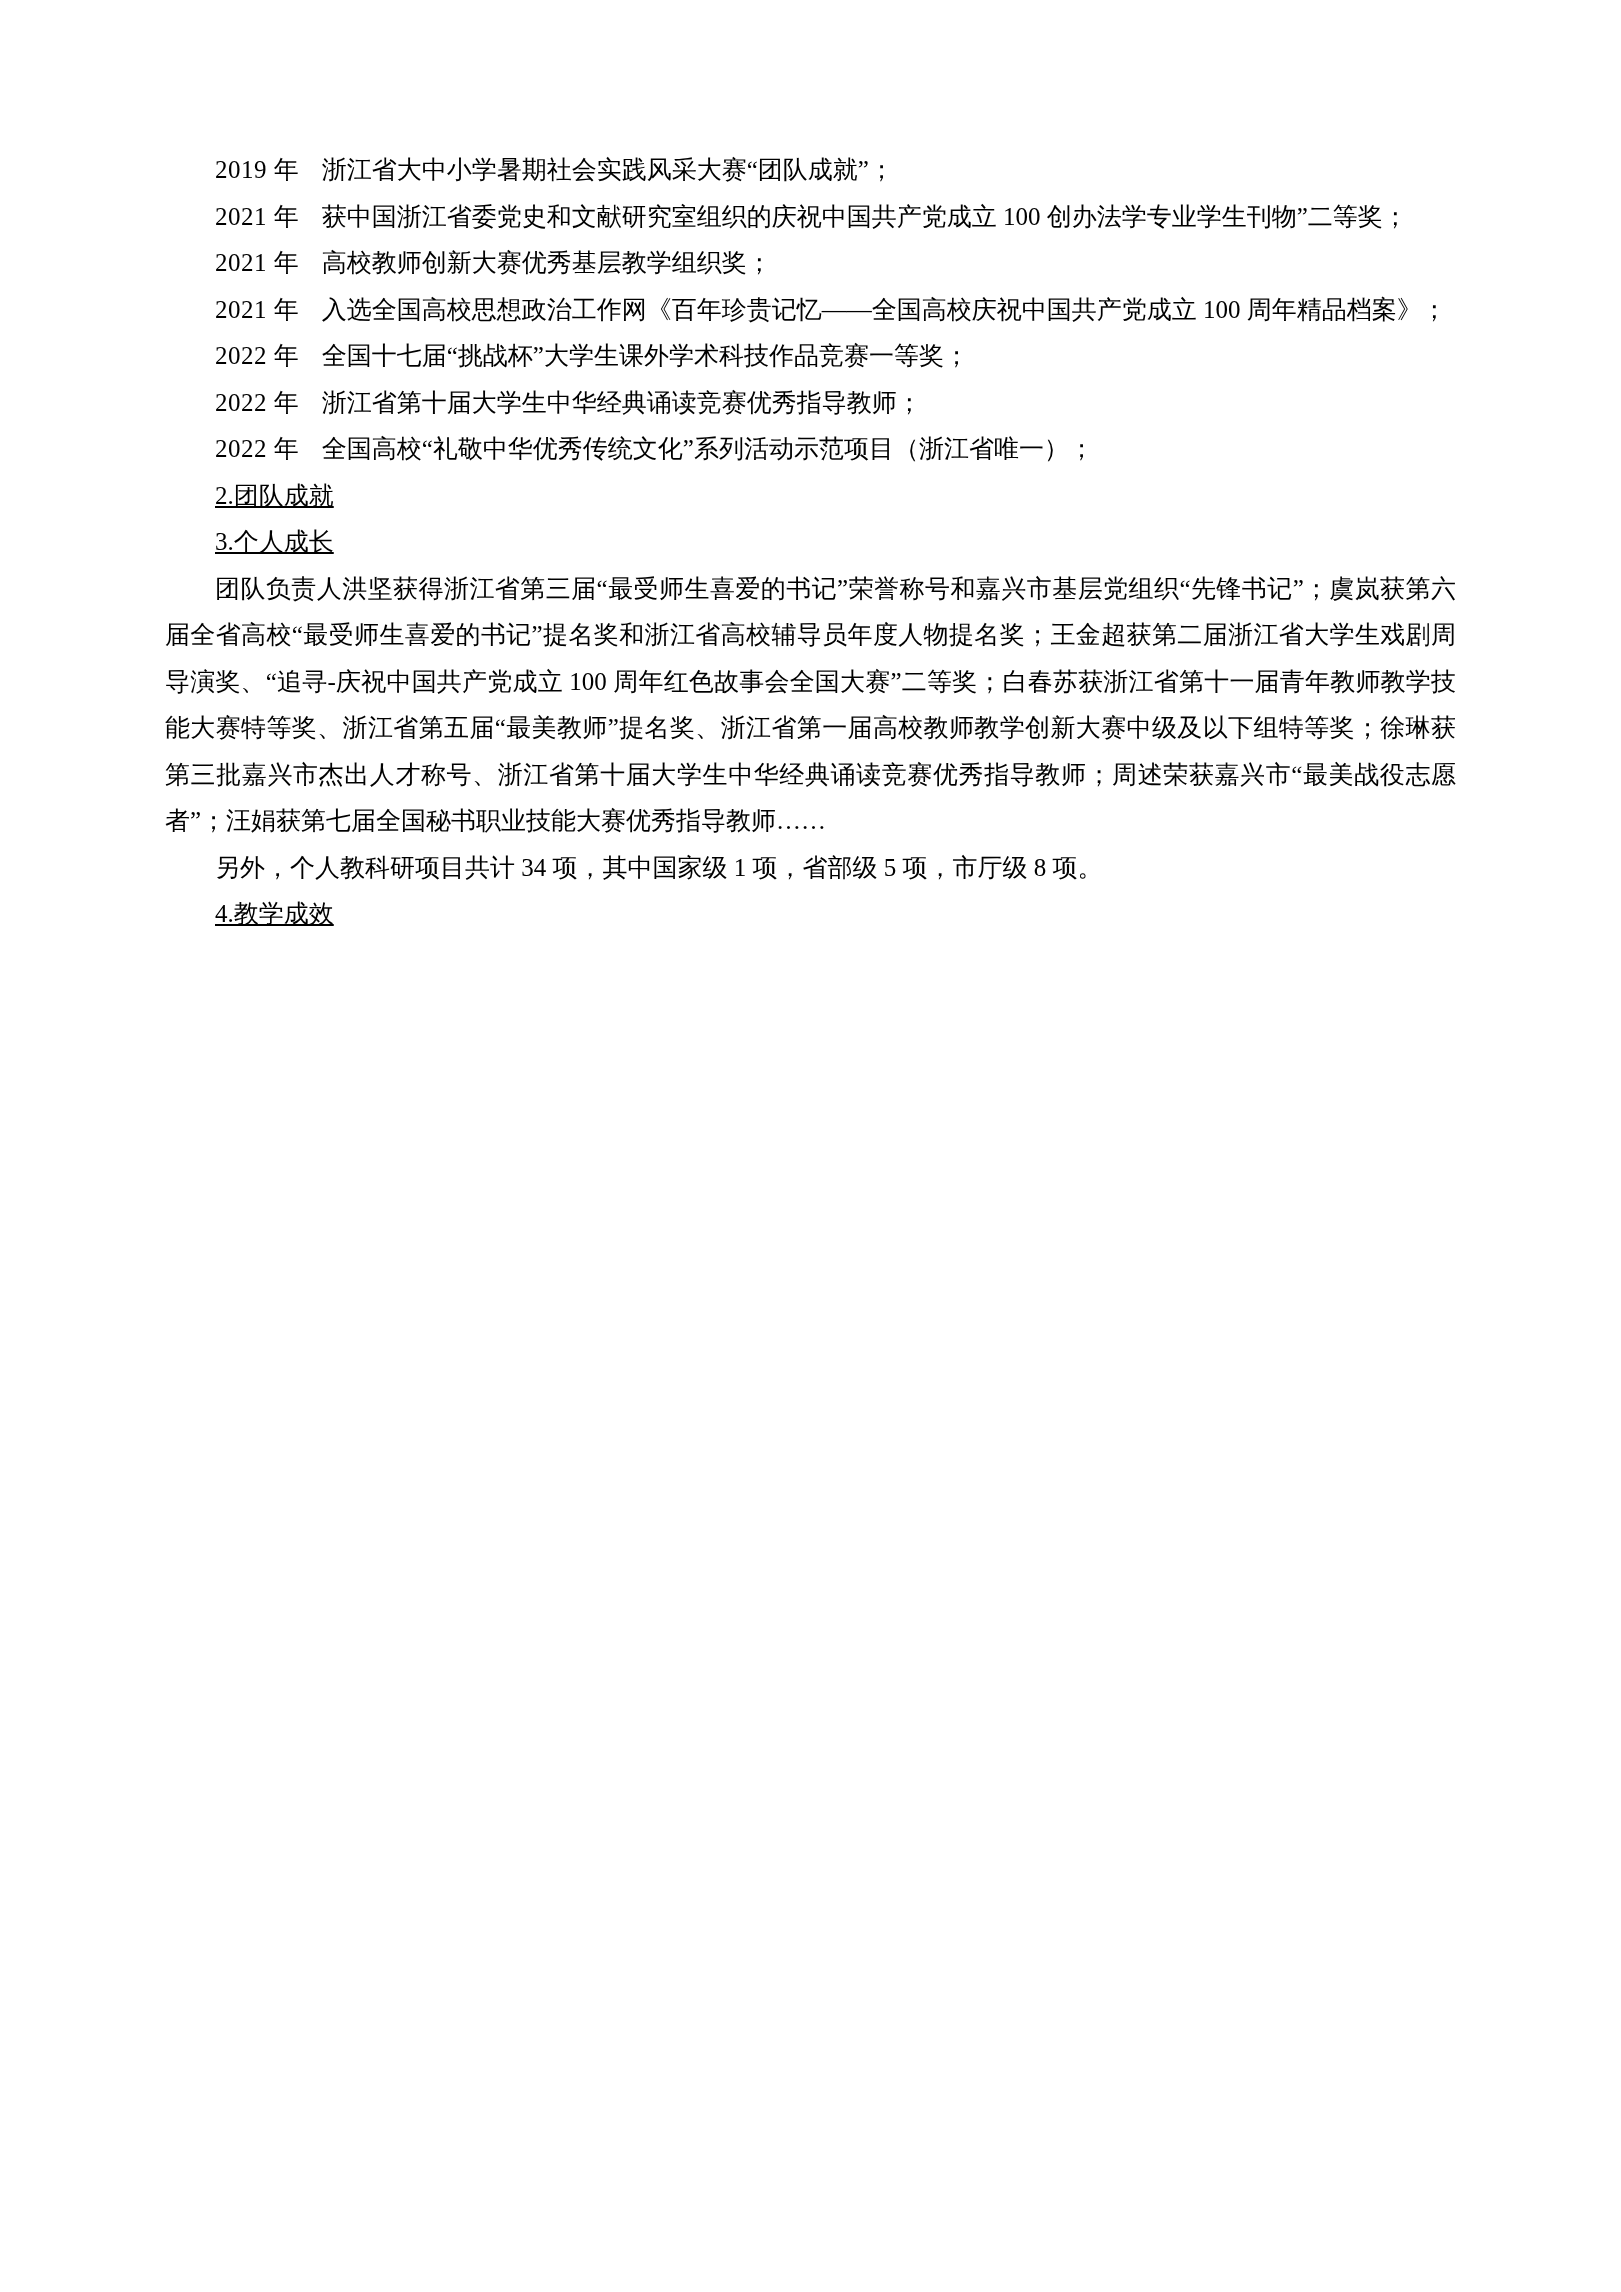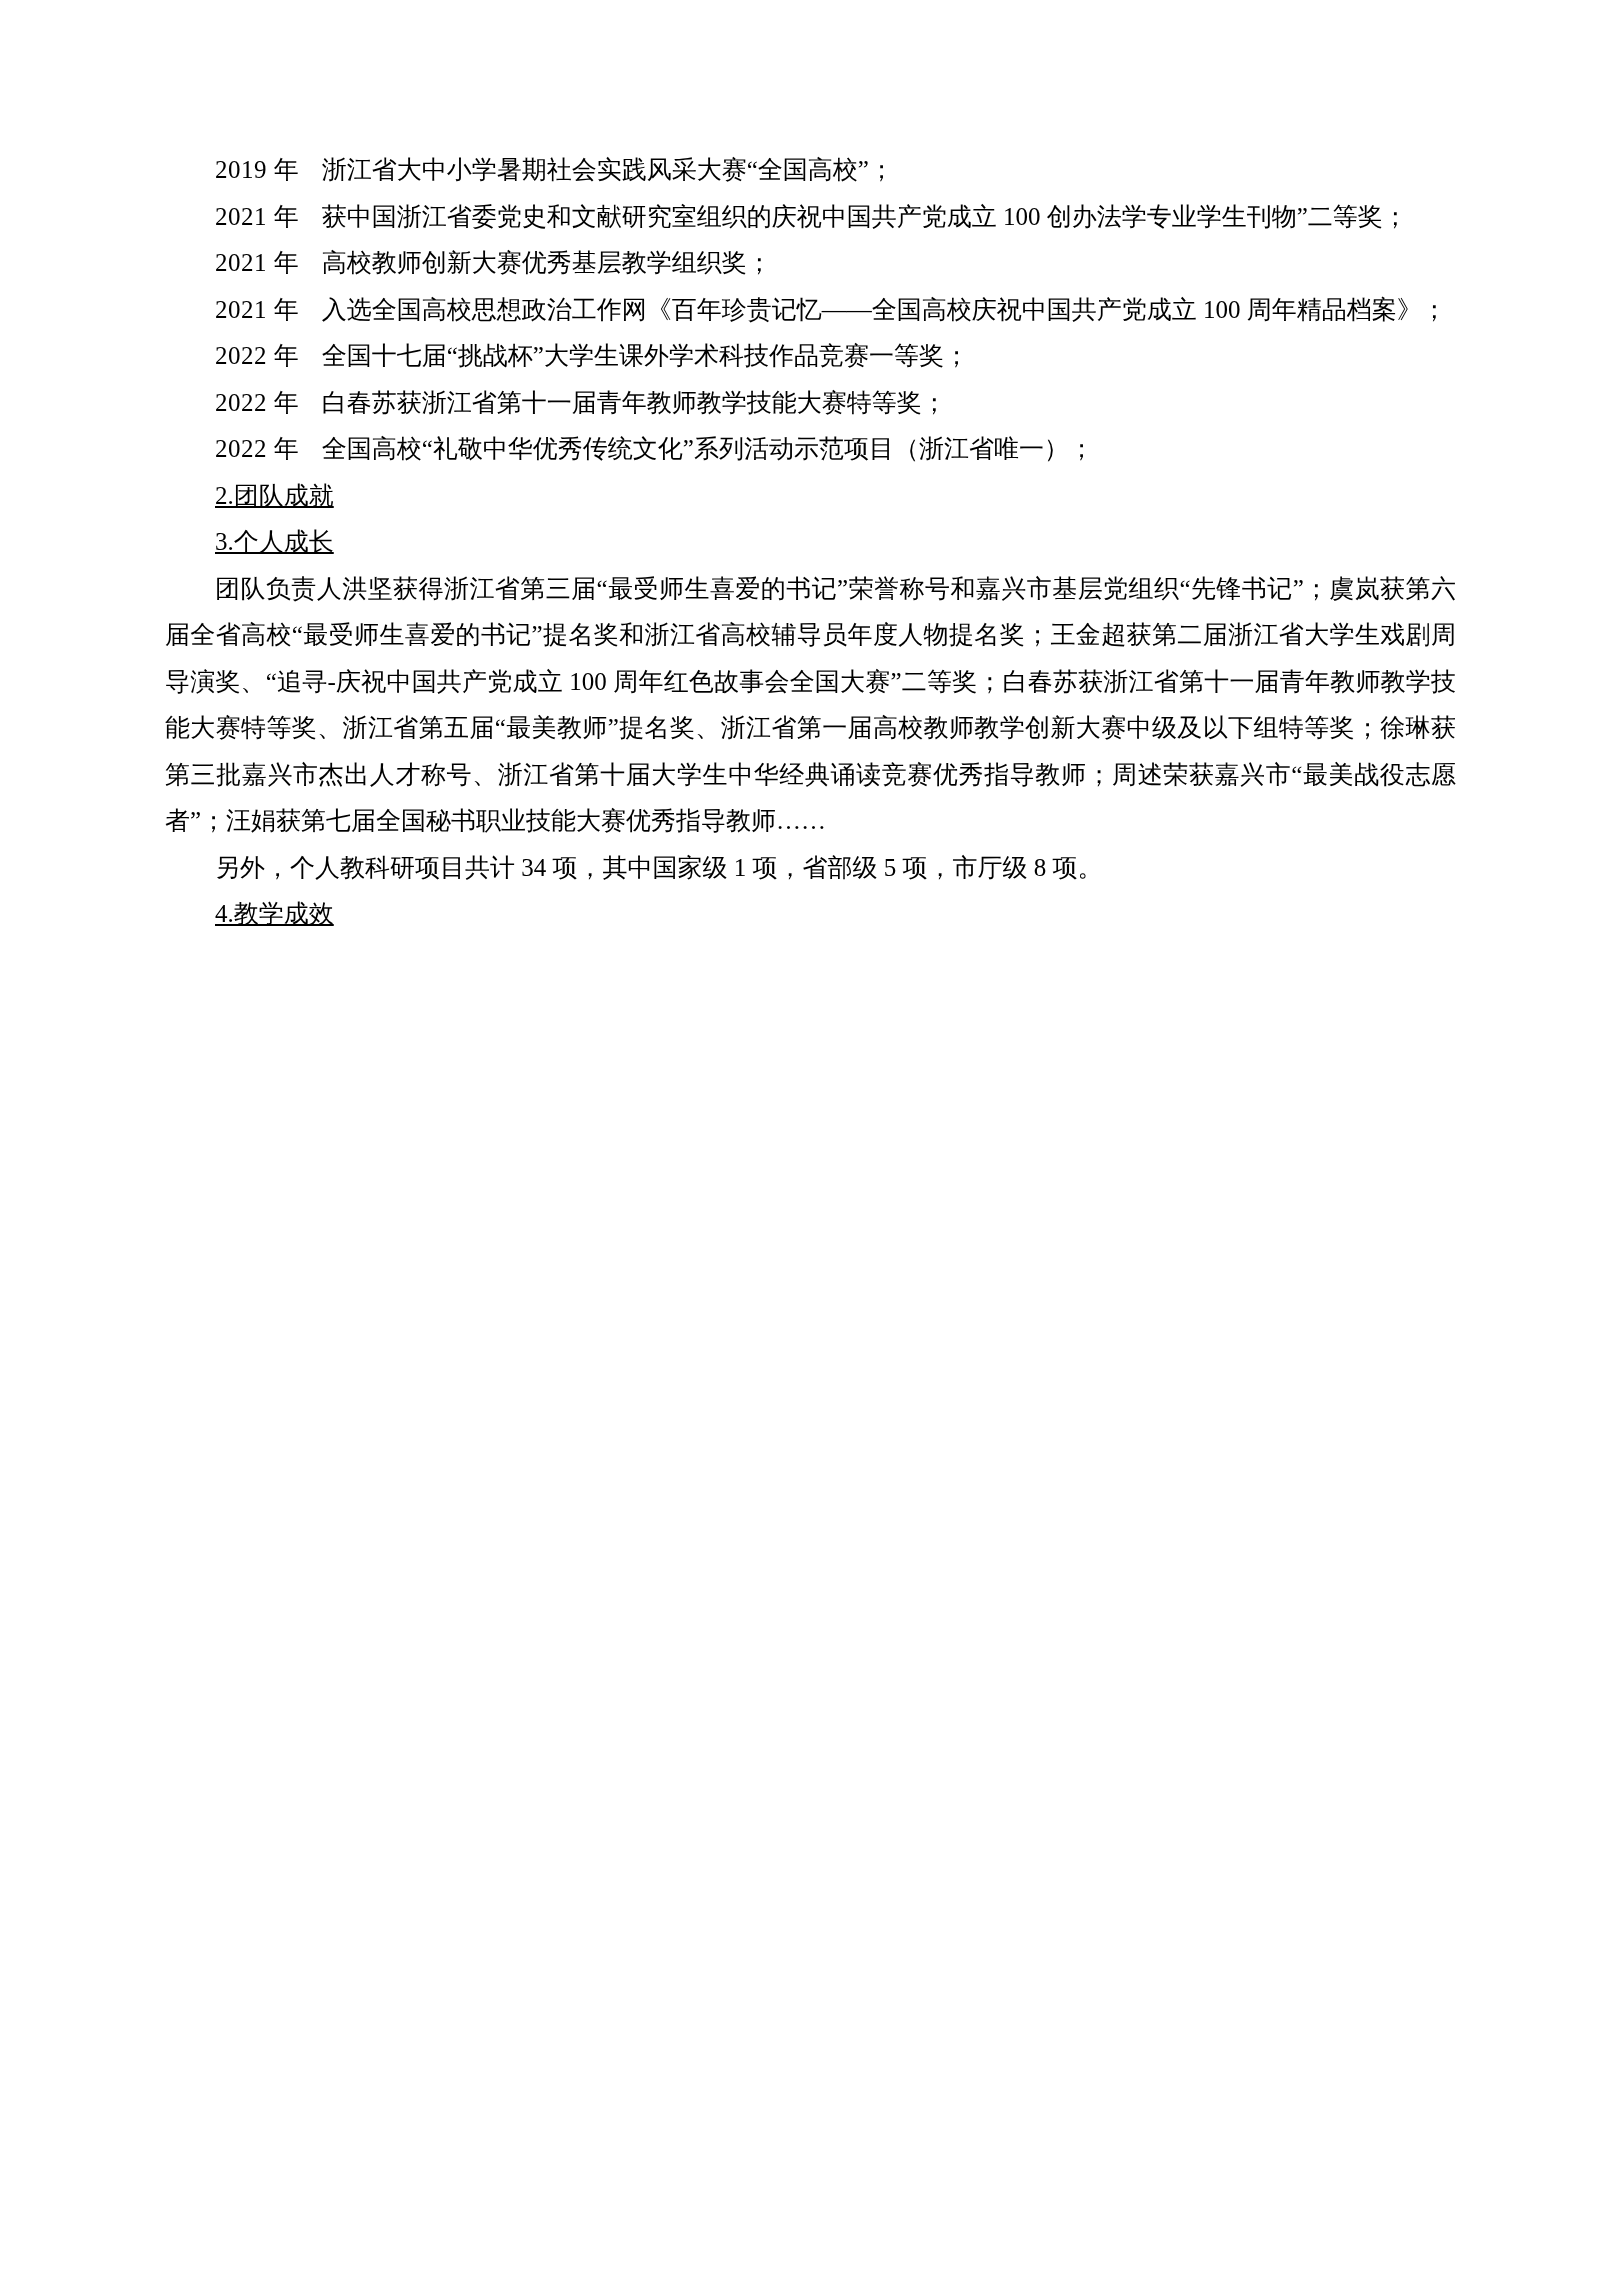--- a/index.html
+++ b/index.html
@@ -48,34 +48,34 @@
   .para {
     text-indent: 2em;
   }
 </style>
 </head>
 <body>
 
 <div class="page">
   <div class="doc-body">
 
-    <p class="award-line"><span class="year">2019 年</span><span class="gap-year"></span><span>浙江省大中小学暑期社会实践风采大赛“全国高校”；</span></p>
+    <p class="award-line"><span class="year">2019 年</span><span class="gap-year"></span><span>浙江省大中小学暑期社会实践风采大赛“团队成就”；</span></p>
 
 
     <p class="award-line"><span class="year">2021 年</span><span class="gap-year"></span><span>获中国浙江省委党史和文献研究室组织的庆祝中国共产党成立 100 创办法学专业学生刊物”二等奖；</span></p>
 
     <p class="award-line"><span class="year">2021 年</span><span class="gap-year"></span><span>高校教师创新大赛优秀基层教学组织奖；</span></p>
 
 
     <p class="award-line"><span class="year">2021 年</span><span class="gap-year"></span><span>入选全国高校思想政治工作网《百年珍贵记忆——全国高校庆祝中国共产党成立 100 周年精品档案》；</span></p>
 
 
     <p class="award-line"><span class="year">2022 年</span><span class="gap-year"></span><span>全国十七届“挑战杯”大学生课外学术科技作品竞赛一等奖；</span></p>
 
-    <p class="award-line"><span class="year">2022 年</span><span class="gap-year"></span><span>白春苏获浙江省第十一届青年教师教学技能大赛特等奖；</span></p>
+    <p class="award-line"><span class="year">2022 年</span><span class="gap-year"></span><span>浙江省第十届大学生中华经典诵读竞赛优秀指导教师；</span></p>
 
     <p class="award-line"><span class="year">2022 年</span><span class="gap-year"></span><span>全国高校“礼敬中华优秀传统文化”系列活动示范项目（浙江省唯一）；</span></p>
 
 
     <p class="heading">2.团队成就</p>
 
     <p class="heading">3.个人成长</p>
     <p class="para">团队负责人洪坚获得浙江省第三届“最受师生喜爱的书记”荣誉称号和嘉兴市基层党组织“先锋书记”；虞岚获第六届全省高校“最受师生喜爱的书记”提名奖和浙江省高校辅导员年度人物提名奖；王金超获第二届浙江省大学生戏剧周导演奖、“追寻-庆祝中国共产党成立 100 周年红色故事会全国大赛”二等奖；白春苏获浙江省第十一届青年教师教学技能大赛特等奖、浙江省第五届“最美教师”提名奖、浙江省第一届高校教师教学创新大赛中级及以下组特等奖；徐琳获第三批嘉兴市杰出人才称号、浙江省第十届大学生中华经典诵读竞赛优秀指导教师；周述荣获嘉兴市“最美战役志愿者”；汪娟获第七届全国秘书职业技能大赛优秀指导教师……</p>
     <p class="para">另外，个人教科研项目共计 34 项，其中国家级 1 项，省部级 5 项，市厅级 8 项。</p>
 

